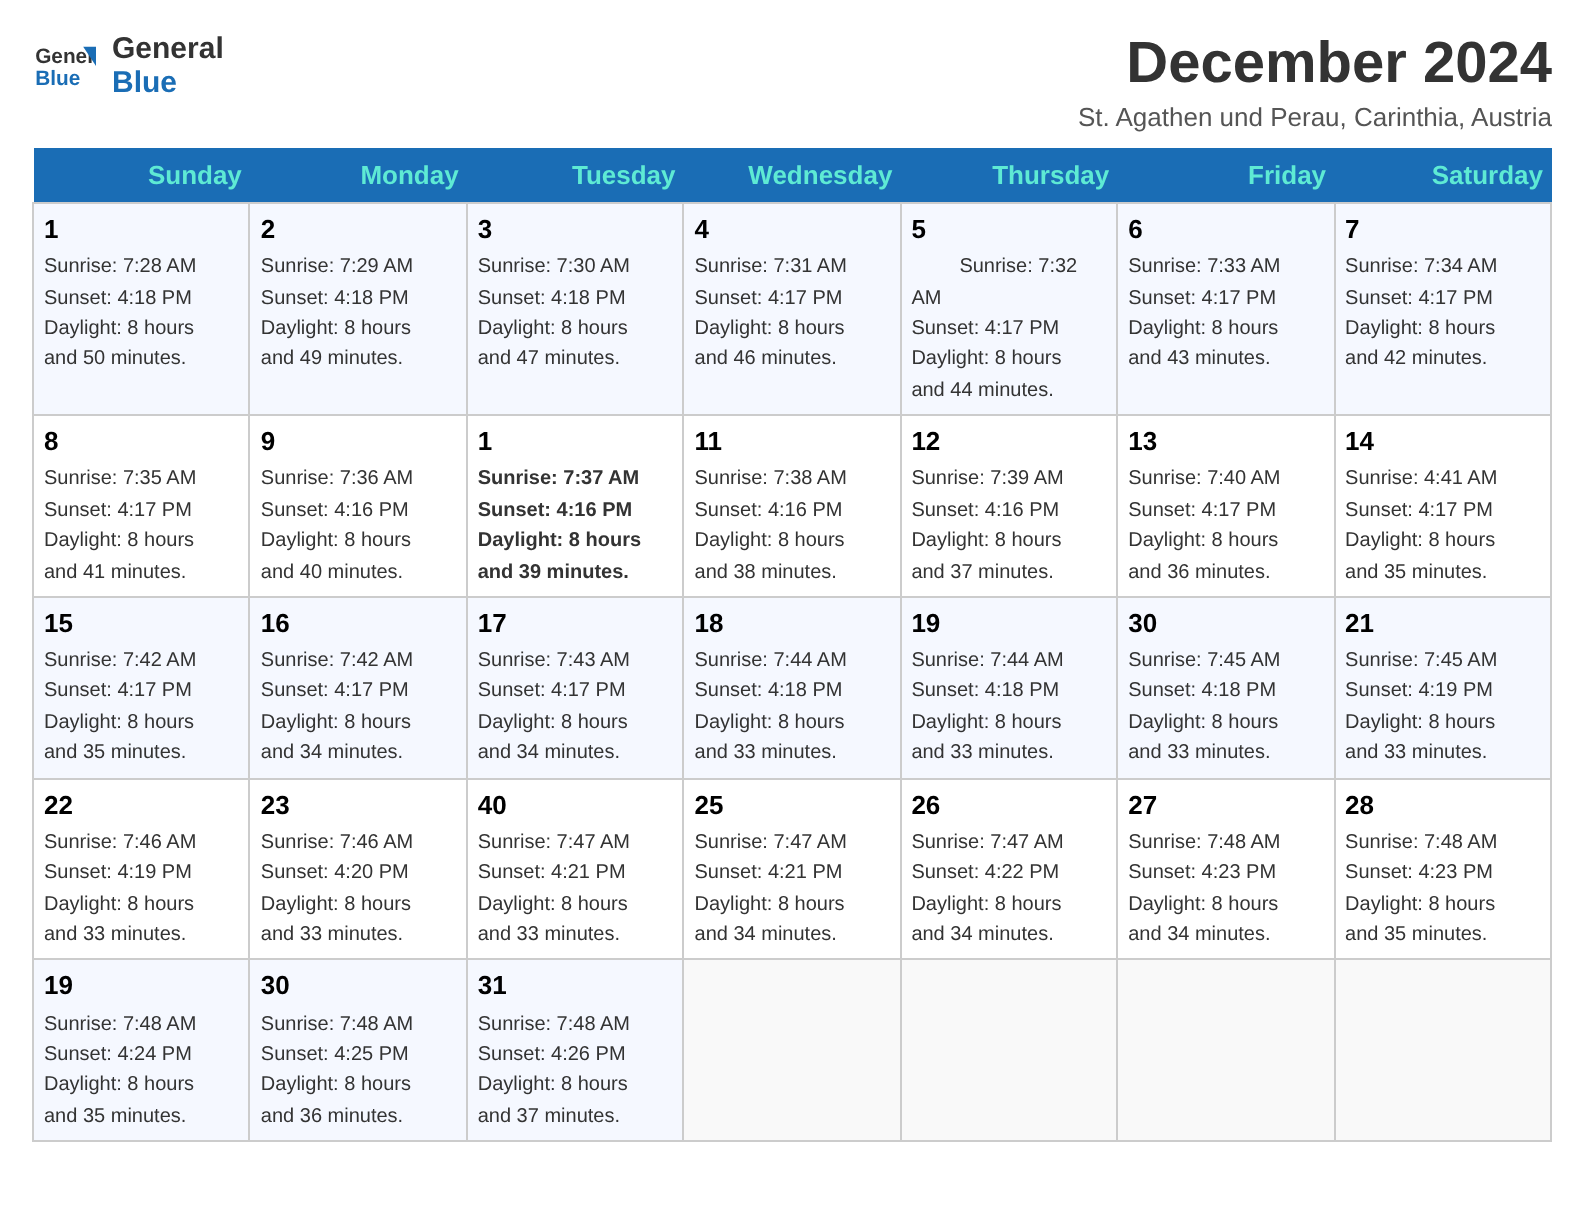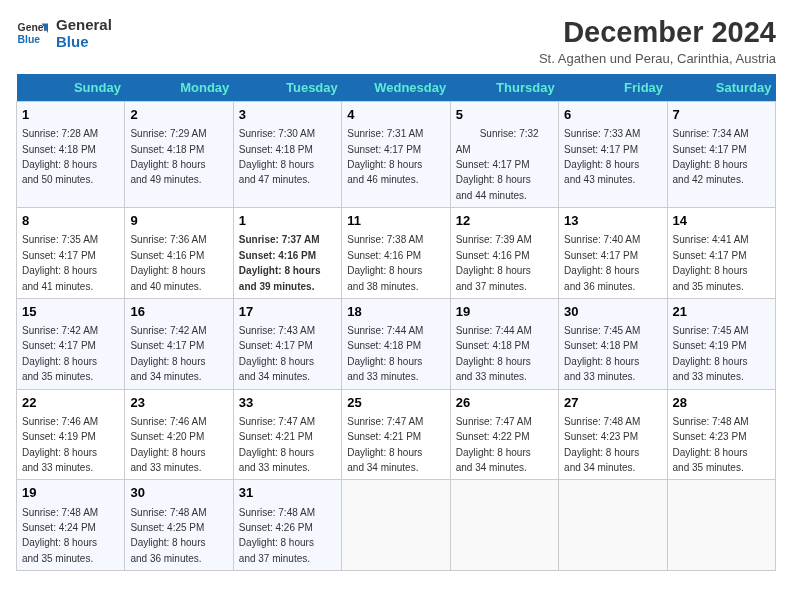--- a/index.html
+++ b/index.html
@@ -205,21 +205,21 @@
       </tr>
       <tr>
         <td><span class="day-num">22</span><span class="day-detail" style="white-space: pre-wrap;">Sunrise: 7:46 AM
 Sunset: 4:19 PM
 Daylight: 8 hours
 and 33 minutes.</span></td>
         <td><span class="day-num">23</span><span class="day-detail" style="white-space: pre-wrap;">Sunrise: 7:46 AM
 Sunset: 4:20 PM
 Daylight: 8 hours
 and 33 minutes.</span></td>
-        <td><span class="day-num">33</span><span class="day-detail" style="white-space: pre-wrap;">Sunrise: 7:47 AM
+        <td><span class="day-num">40</span><span class="day-detail" style="white-space: pre-wrap;">Sunrise: 7:47 AM
 Sunset: 4:21 PM
 Daylight: 8 hours
 and 33 minutes.</span></td>
         <td><span class="day-num">25</span><span class="day-detail" style="white-space: pre-wrap;">Sunrise: 7:47 AM
 Sunset: 4:21 PM
 Daylight: 8 hours
 and 34 minutes.</span></td>
         <td><span class="day-num">26</span><span class="day-detail" style="white-space: pre-wrap;">Sunrise: 7:47 AM
 Sunset: 4:22 PM
 Daylight: 8 hours

